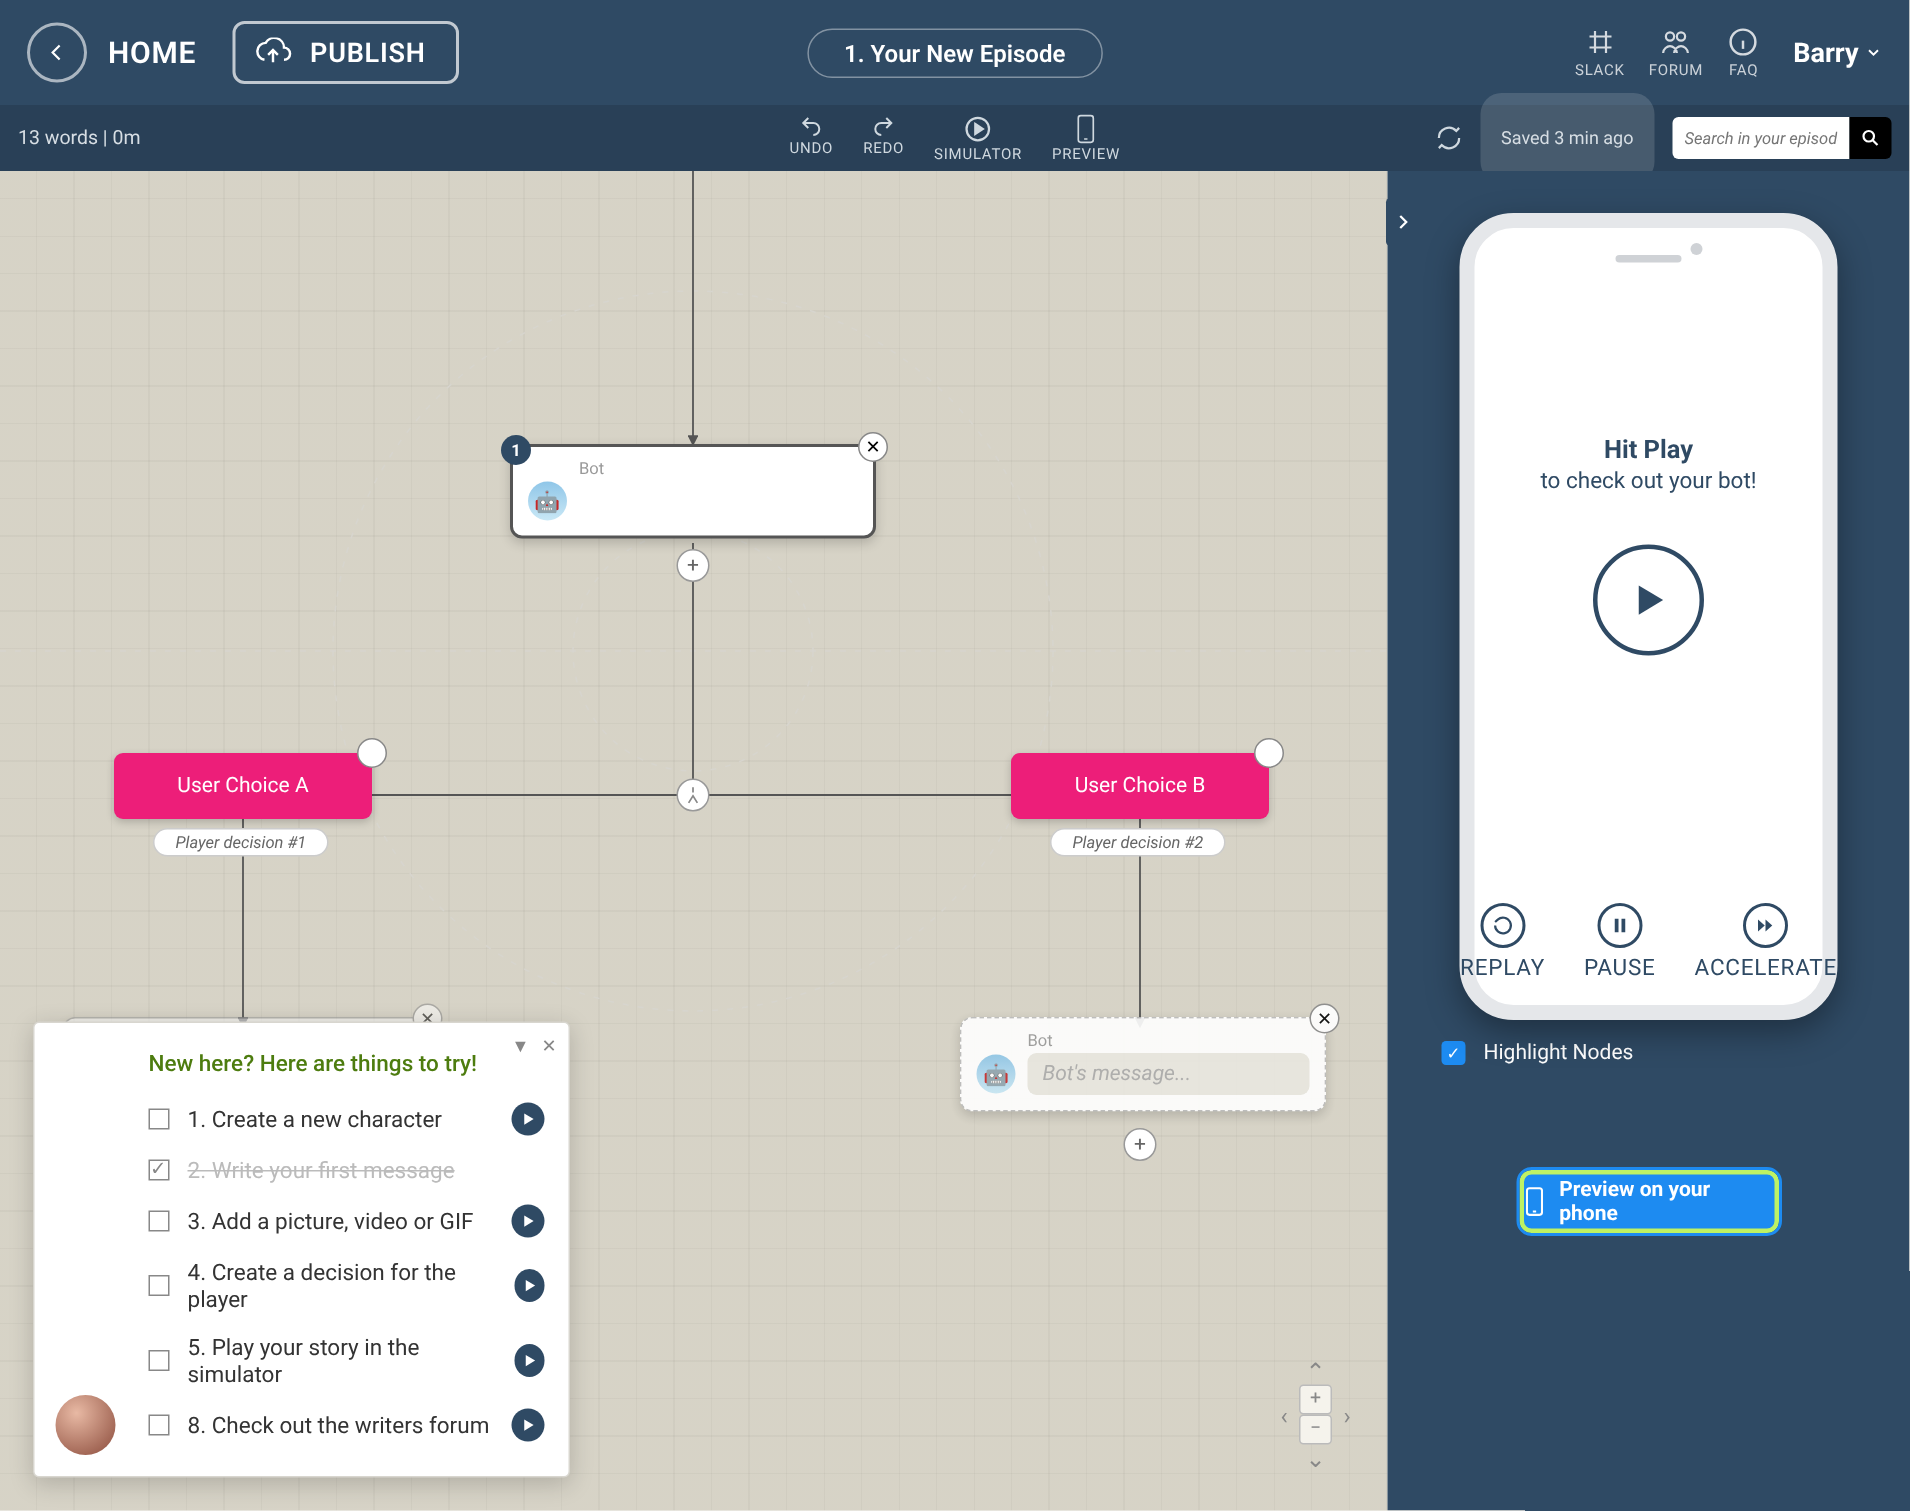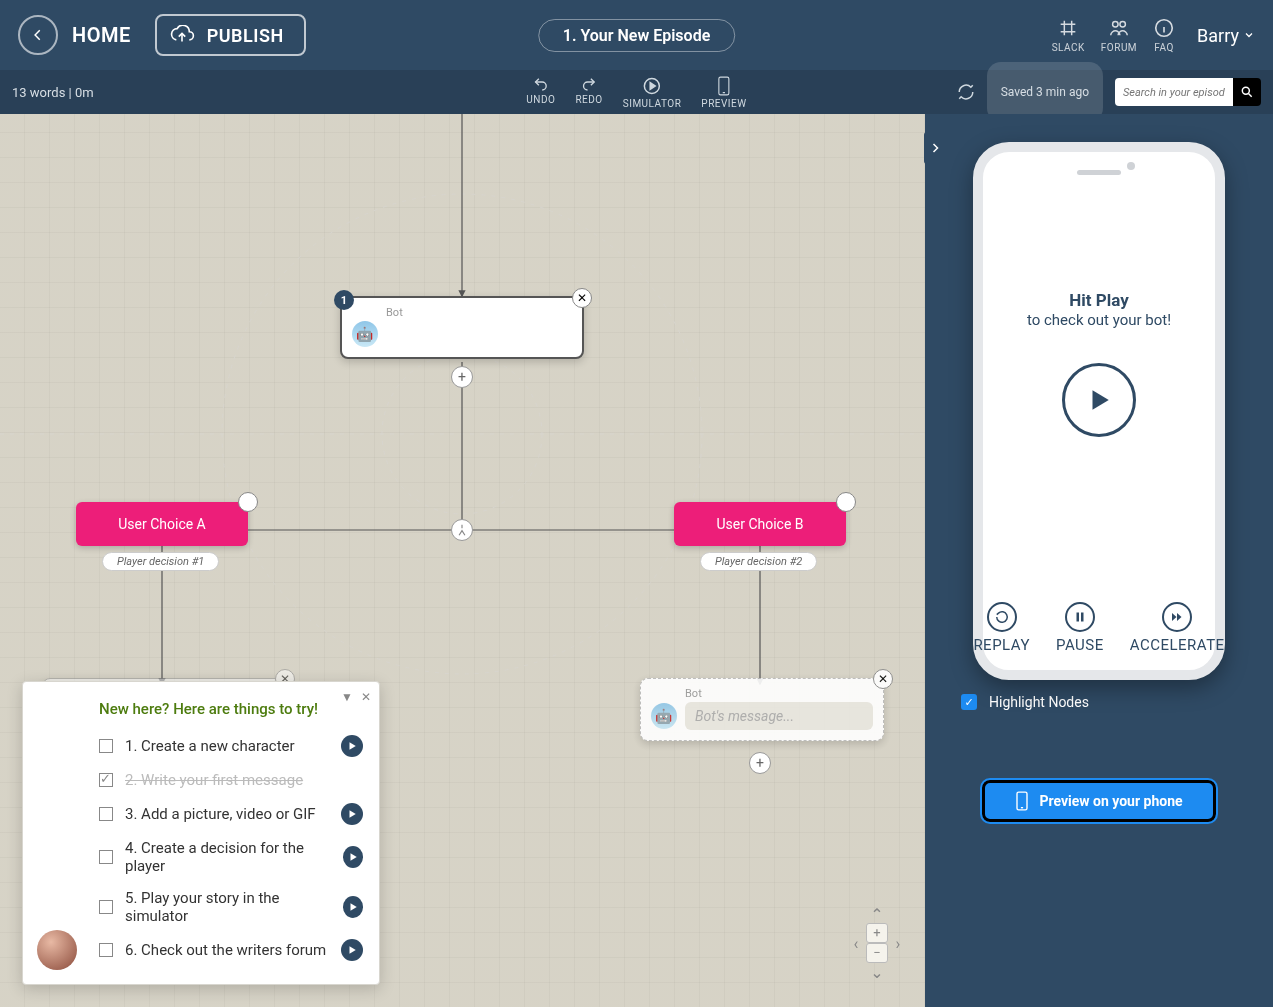--- a/index.html
+++ b/index.html
@@ -8,21 +8,21 @@
 
   
   .header{height:70px;background:#2f4a64;display:flex;align-items:center;color:#fff;padding:0 18px;position:relative}
   .circ-btn{width:40px;height:40px;border:2px solid rgba(255,255,255,.6);border-radius:50%;display:flex;align-items:center;justify-content:center;cursor:pointer}
   .home-label{font-size:20px;font-weight:600;margin-left:14px;letter-spacing:.5px}
   .publish-btn{margin-left:24px;height:42px;border:2px solid rgba(255,255,255,.7);border-radius:8px;padding:0 20px 0 12px;display:flex;align-items:center;gap:12px;cursor:pointer;font-size:18px;font-weight:600;letter-spacing:.5px}
   .episode-title{position:absolute;left:50%;transform:translateX(-50%);background:transparent;border:1px solid rgba(255,255,255,.4);border-radius:18px;padding:6px 24px;color:#fff;font-size:16px;font-weight:600}
   .header-right{margin-left:auto;display:flex;align-items:center;gap:16px}
   .hr-item{display:flex;flex-direction:column;align-items:center;gap:3px;color:rgba(255,255,255,.75);font-size:10px;letter-spacing:.5px}
   .hr-item svg{opacity:.8}
-  .user-menu{font-size:18px;font-weight:400;margin-left:6px;display:flex;align-items:center;gap:4px}
+  .user-menu{font-size:18px;font-weight:700;margin-left:6px;display:flex;align-items:center;gap:4px}
 
   
   .toolbar{height:44px;background:#294057;display:flex;align-items:center;color:#d7dee4;font-size:12px;position:relative;padding:0 12px}
   .stats{font-size:13px;color:#d7dee4}
   .tb-center{position:absolute;left:50%;transform:translateX(-50%);display:flex;gap:20px}
   .tb-item{display:flex;flex-direction:column;align-items:center;gap:2px;font-size:10px;letter-spacing:.5px;color:#cfd8df}
   .tb-right{margin-left:auto;display:flex;align-items:center;gap:12px}
   .save-pill{background:rgba(255,255,255,.14);padding:23px 14px;border-radius:14px;font-size:12px}
   .search-wrap{display:flex}
   .search-input{width:118px;height:28px;border:none;border-radius:4px 0 0 4px;padding:0 8px;font-size:11px;font-style:italic;color:#555}
@@ -80,21 +80,21 @@
   .sim-head b{font-size:17px;font-weight:700}
   .sim-head span{font-size:15px}
   .sim-play{width:74px;height:74px;border:3px solid #2f4a64;border-radius:50%;display:flex;align-items:center;justify-content:center;margin-top:34px;cursor:pointer}
   .sim-ctrls{position:absolute;bottom:10px;left:0;right:0;display:flex;justify-content:center;gap:26px}
   .sim-ctrl{display:flex;flex-direction:column;align-items:center;gap:4px;color:#2f4a64;font-size:15px;letter-spacing:.5px}
   .sim-ctrl .c{width:30px;height:30px;border:2px solid #2f4a64;border-radius:50%;display:flex;align-items:center;justify-content:center}
 
   .hl-row{display:flex;align-items:center;gap:12px;margin:14px 0 0 36px;font-size:14px}
   .hl-cb{width:16px;height:16px;background:#1d8bf1;border-radius:3px;display:flex;align-items:center;justify-content:center;color:#fff;font-size:11px}
 
-  .preview-phone-btn{display:flex;align-items:center;justify-content:center;gap:10px;margin:70px auto 0;width:234px;height:42px;background:#1d8bf1;border:3px solid #000000;outline:2px solid #1d8bf1;border-radius:8px;color:#fff;font-weight:700;font-size:14px;cursor:pointer}
+  .preview-phone-btn{display:flex;align-items:center;justify-content:center;gap:10px;margin:70px auto 0;width:173px;height:42px;background:#1d8bf1;border:3px solid #bef264;outline:2px solid #1d8bf1;border-radius:8px;color:#fff;font-weight:700;font-size:14px;cursor:pointer}
 
   .collapse-arrow{position:absolute;left:-1px;top:18px;width:22px;height:32px;background:#2f4a64;display:flex;align-items:center;justify-content:center;cursor:pointer;border-radius:3px 0 0 3px}
 </style>
 </head>
 <body>
 
 <div class="header">
   <div class="circ-btn">
     <svg width="14" height="14" viewBox="0 0 24 24" fill="none" stroke="#fff" stroke-width="2.5">
         <polyline points="15 4 7 12 15 20"></polyline>
@@ -301,21 +301,21 @@
             <span class="tutor-cb"></span>
             <span>5. Play your story in the simulator</span>
             <span class="tutor-play">
               <svg width="10" height="10" viewBox="0 0 24 24" fill="#fff">
                 <polygon points="6 3 21 12 6 21"></polygon>
               </svg>
             </span>
           </div>
           <div class="tutor-row">
             <span class="tutor-cb"></span>
-            <span>6. Check out the writers forum</span>
+            <span>8. Check out the writers forum</span>
             <span class="tutor-play">
               <svg width="10" height="10" viewBox="0 0 24 24" fill="#fff">
                 <polygon points="6 3 21 12 6 21"></polygon>
               </svg>
             </span>
           </div>
         </div>
       <div class="tutor-av"></div>
     </div>
 

